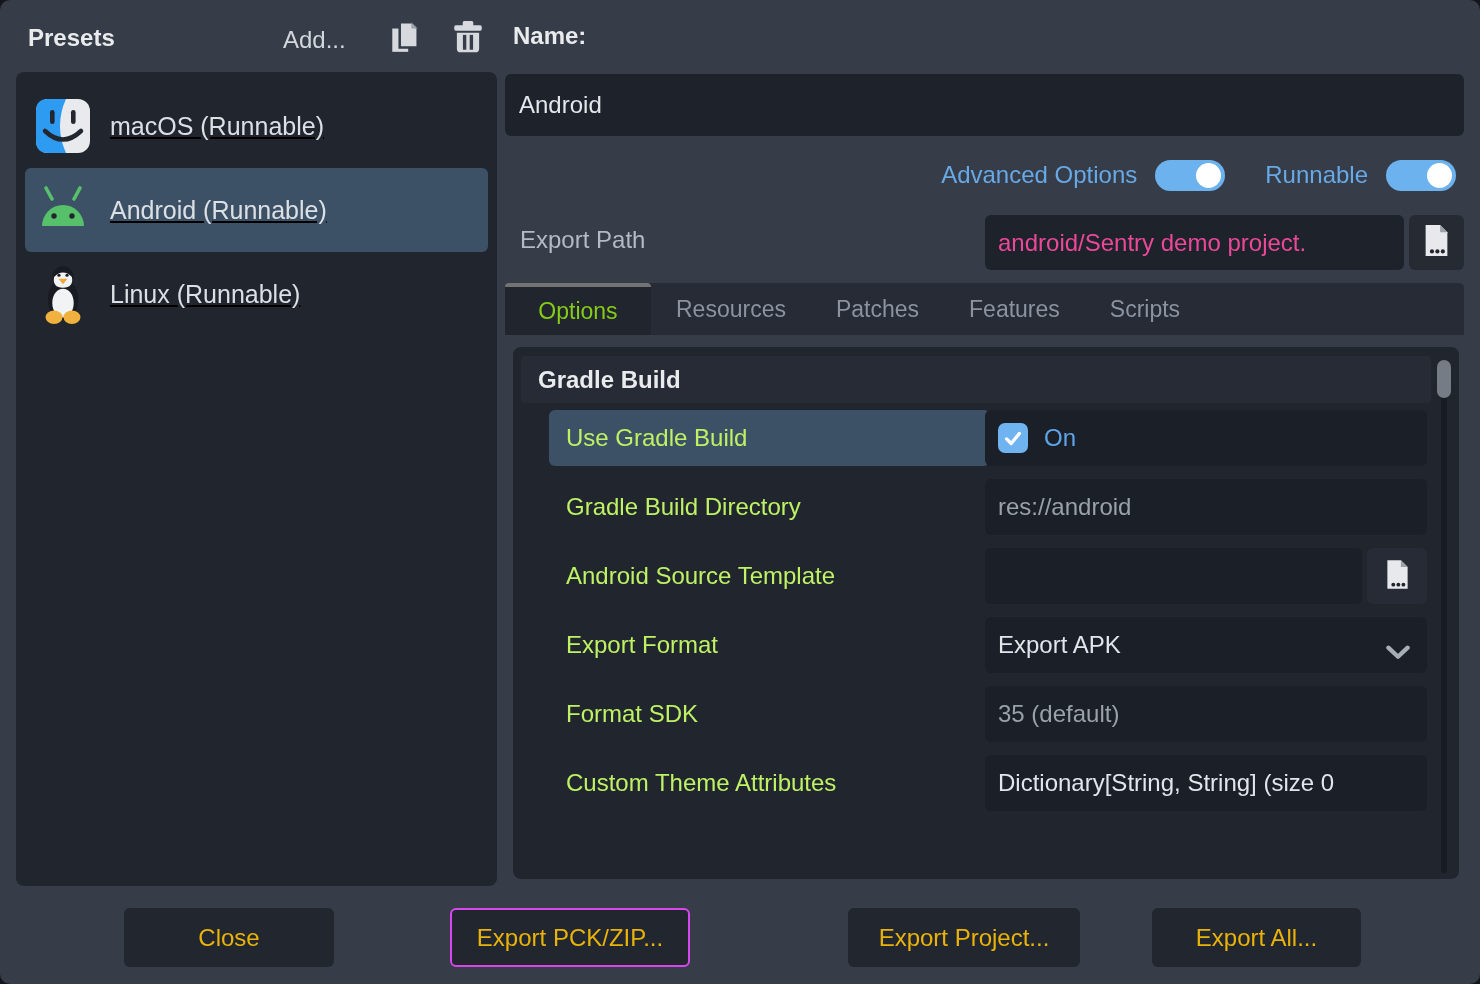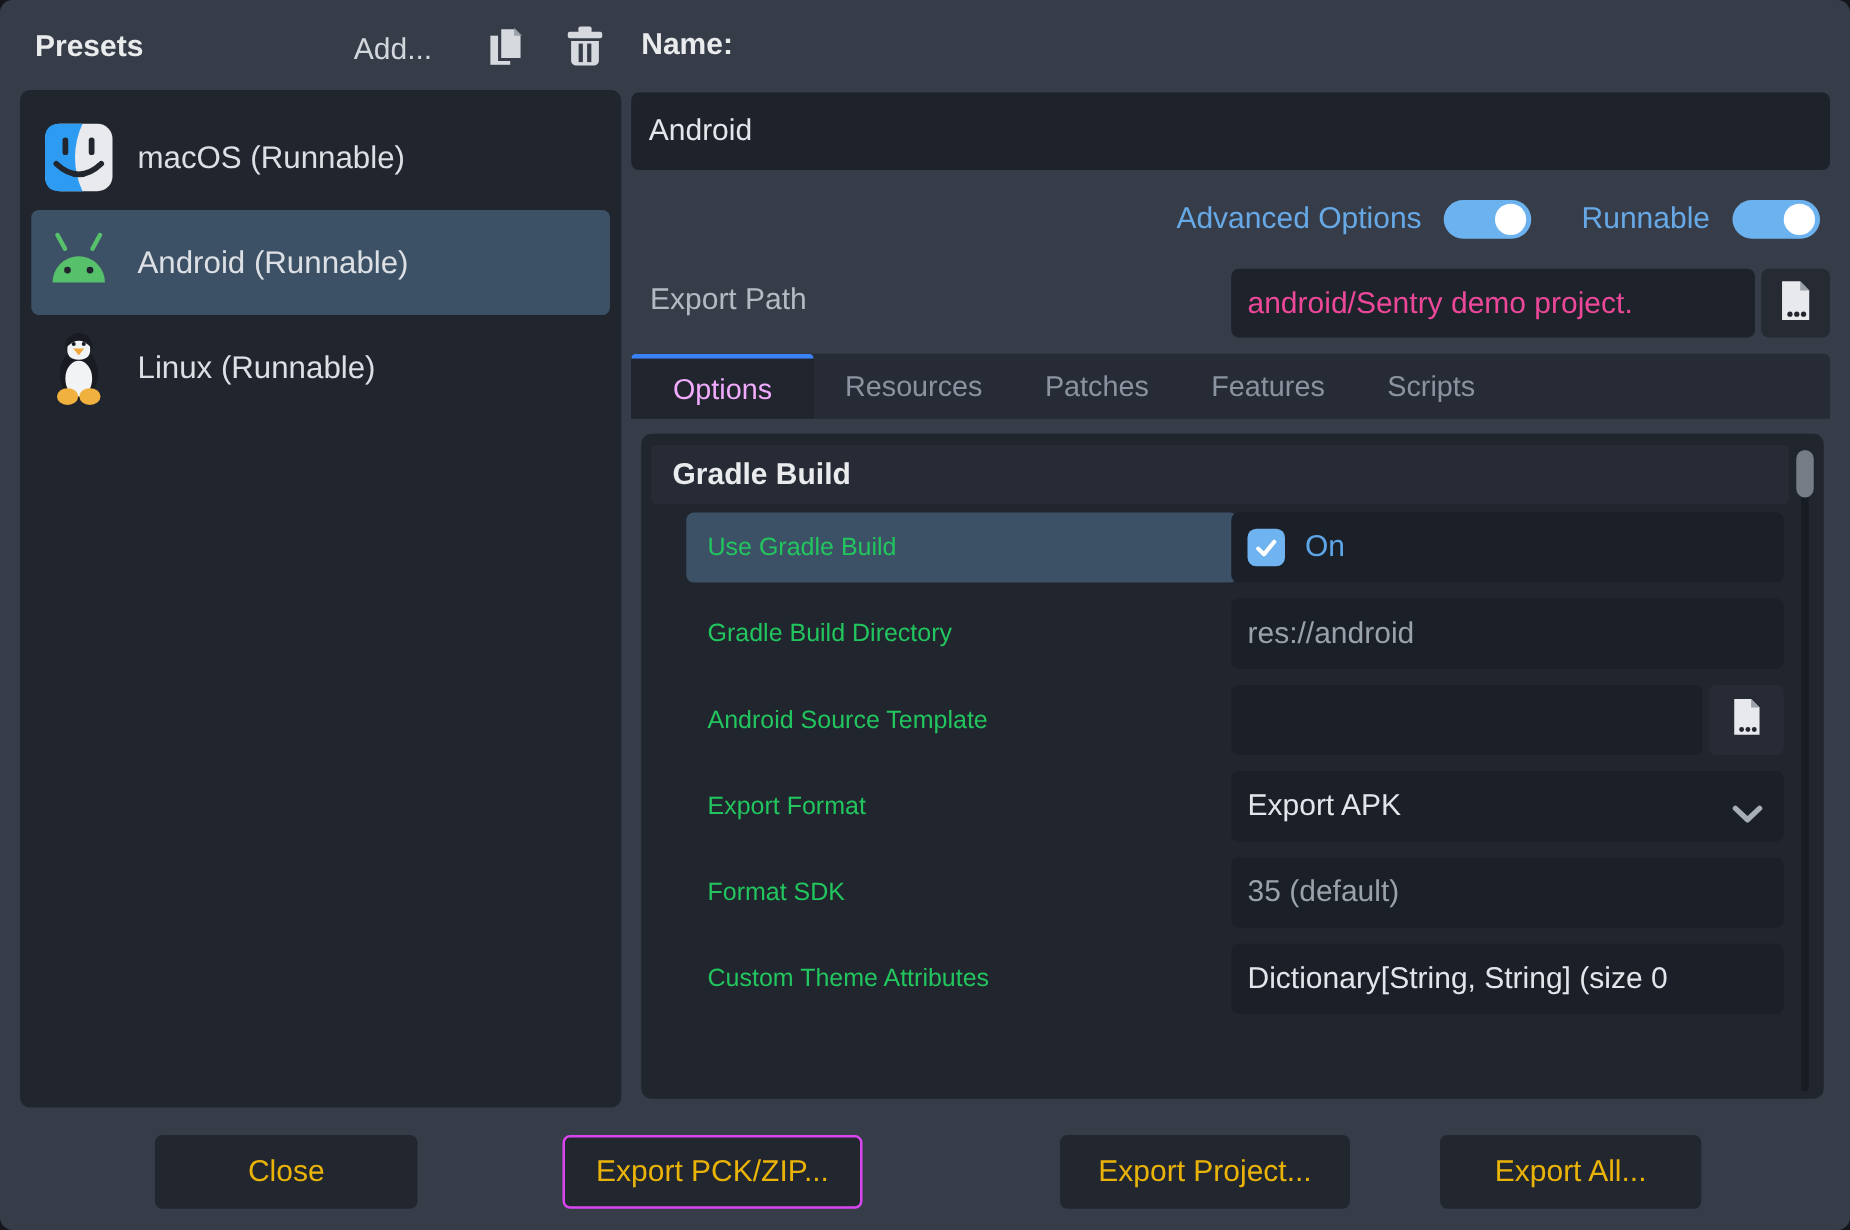--- a/index.html
+++ b/index.html
@@ -7,48 +7,48 @@
   .dialog{position:relative;width:1480px;height:984px;background:#363d49;border-radius:10px;overflow:hidden;}
   .abs{position:absolute;}
 
   
   .presets-title{left:28px;top:24px;font-size:24px;font-weight:bold;color:#e9ebed;}
   .add-link{left:283px;top:26px;font-size:24px;color:#d3d7dc;cursor:pointer;}
   .icon-btn{width:38px;height:38px;display:flex;align-items:center;justify-content:center;cursor:pointer;}
   .copy-btn{left:386px;top:20px;}
   .trash-btn{left:449px;top:20px;}
   .preset-list{left:16px;top:72px;width:481px;height:814px;background:#20252e;border-radius:8px;padding-top:12px;box-sizing:border-box;}
-  .preset-item{height:84px;margin:0 9px;border-radius:6px;display:flex;align-items:center;gap:19px;padding-left:10px;cursor:pointer;}
+  .preset-item{height:84px;margin:0 9px;border-radius:6px;display:flex;align-items:center;gap:19px;padding-left:10px;cursor:pointer;text-decoration:underline;}
   .preset-item.selected{background:#3d5166;}
   .preset-item .picon{width:56px;height:56px;display:flex;align-items:center;justify-content:center;}
   .preset-item .plabel{font-size:25px;color:#dce0e5;}
 
   
   .name-label{left:513px;top:22px;font-size:24px;font-weight:bold;color:#e9ebed;}
   .name-input{left:505px;top:74px;width:959px;height:62px;background:#1d222b;border:none;border-radius:6px;color:#e3e6ea;font-size:24px;padding:0 14px;box-sizing:border-box;font-family:inherit;outline:none;}
   .toggles-row{left:505px;top:156px;width:951px;height:38px;display:flex;justify-content:flex-end;align-items:center;gap:18px;}
   .toggle-label{font-size:24px;color:#67a9e6;text-align:right;}
   .toggle-label.second{margin-left:22px;}
   .toggle{position:relative;width:70px;height:31px;border-radius:16px;background:#6cb2ef;cursor:pointer;}
   .toggle .knob{position:absolute;top:3px;right:4px;width:25px;height:25px;border-radius:50%;background:#ffffff;}
   .export-path-label{left:520px;top:226px;font-size:24px;color:#b3bac3;}
   .export-path-input{left:985px;top:215px;width:419px;height:55px;background:#1d222b;border:none;border-radius:6px;color:#ec4899;font-size:24px;padding:0 13px;box-sizing:border-box;font-family:inherit;white-space:nowrap;overflow:hidden;outline:none;}
   .export-path-browse{left:1409px;top:215px;width:55px;height:55px;background:#252a33;border-radius:6px;display:flex;align-items:center;justify-content:center;cursor:pointer;}
 
   
   .tabbar{left:505px;top:283px;width:959px;height:52px;background:#262b35;border-radius:5px 5px 0 0;display:flex;}
   .tab{display:flex;align-items:center;justify-content:center;font-size:23px;color:#8b93a0;padding:0 25px;cursor:pointer;box-sizing:border-box;}
-  .tab.active{width:146px;padding:0;background:#20252e;border-top:4px solid #3b82f6;border-radius:4px 4px 0 0;color:#f0abfc;}
+  .tab.active{width:146px;padding:0;background:#20252e;border-top:4px solid #737373;border-radius:4px 4px 0 0;color:#84cc16;}
 
   
   .options-panel{left:513px;top:347px;width:946px;height:532px;background:#20252e;border-radius:8px;overflow:hidden;}
   .section-header{position:absolute;left:8px;top:9px;width:910px;height:47px;background:#262b35;border-radius:4px;display:flex;align-items:center;padding-left:17px;box-sizing:border-box;font-size:24px;font-weight:bold;color:#e9ebed;}
   .rows{position:absolute;left:0;top:63px;width:946px;}
   .prop-row{position:relative;width:946px;height:56px;margin-bottom:13px;}
-  .cell-label{position:absolute;left:36px;top:0;width:436px;height:56px;display:flex;align-items:center;padding-left:17px;box-sizing:border-box;font-size:20px;color:#22c55e;cursor:pointer;}
+  .cell-label{position:absolute;left:36px;top:0;width:436px;height:56px;display:flex;align-items:center;padding-left:17px;box-sizing:border-box;font-size:24px;color:#bef264;cursor:pointer;}
   .prop-row.selected .cell-label{background:#3d5166;border-radius:6px;width:441px;}
   .cell-value{position:absolute;left:472px;top:0;width:442px;height:56px;background:#1a1f28;border-radius:6px;display:flex;align-items:center;padding:0 13px;box-sizing:border-box;font-size:24px;color:#e2e5e9;white-space:nowrap;overflow:hidden;cursor:pointer;}
   .cell-value.dim{color:#99a1ab;}
   .cell-value.file{width:377px;}
   .file-browse{position:absolute;left:854px;top:0;width:60px;height:56px;background:#262b35;border-radius:6px;display:flex;align-items:center;justify-content:center;cursor:pointer;}
   .checkbox{width:30px;height:30px;border-radius:7px;background:#6fb4f0;display:flex;align-items:center;justify-content:center;flex:none;}
   .on-text{color:#5ea5e8;margin-left:16px;}
   .chevron{position:absolute;right:16px;top:21px;}
   .scrollbar{position:absolute;left:924px;top:13px;width:14px;height:513px;}
   .scroll-groove{position:absolute;left:4px;top:0;width:6px;height:100%;background:#171b22;border-radius:3px;}

